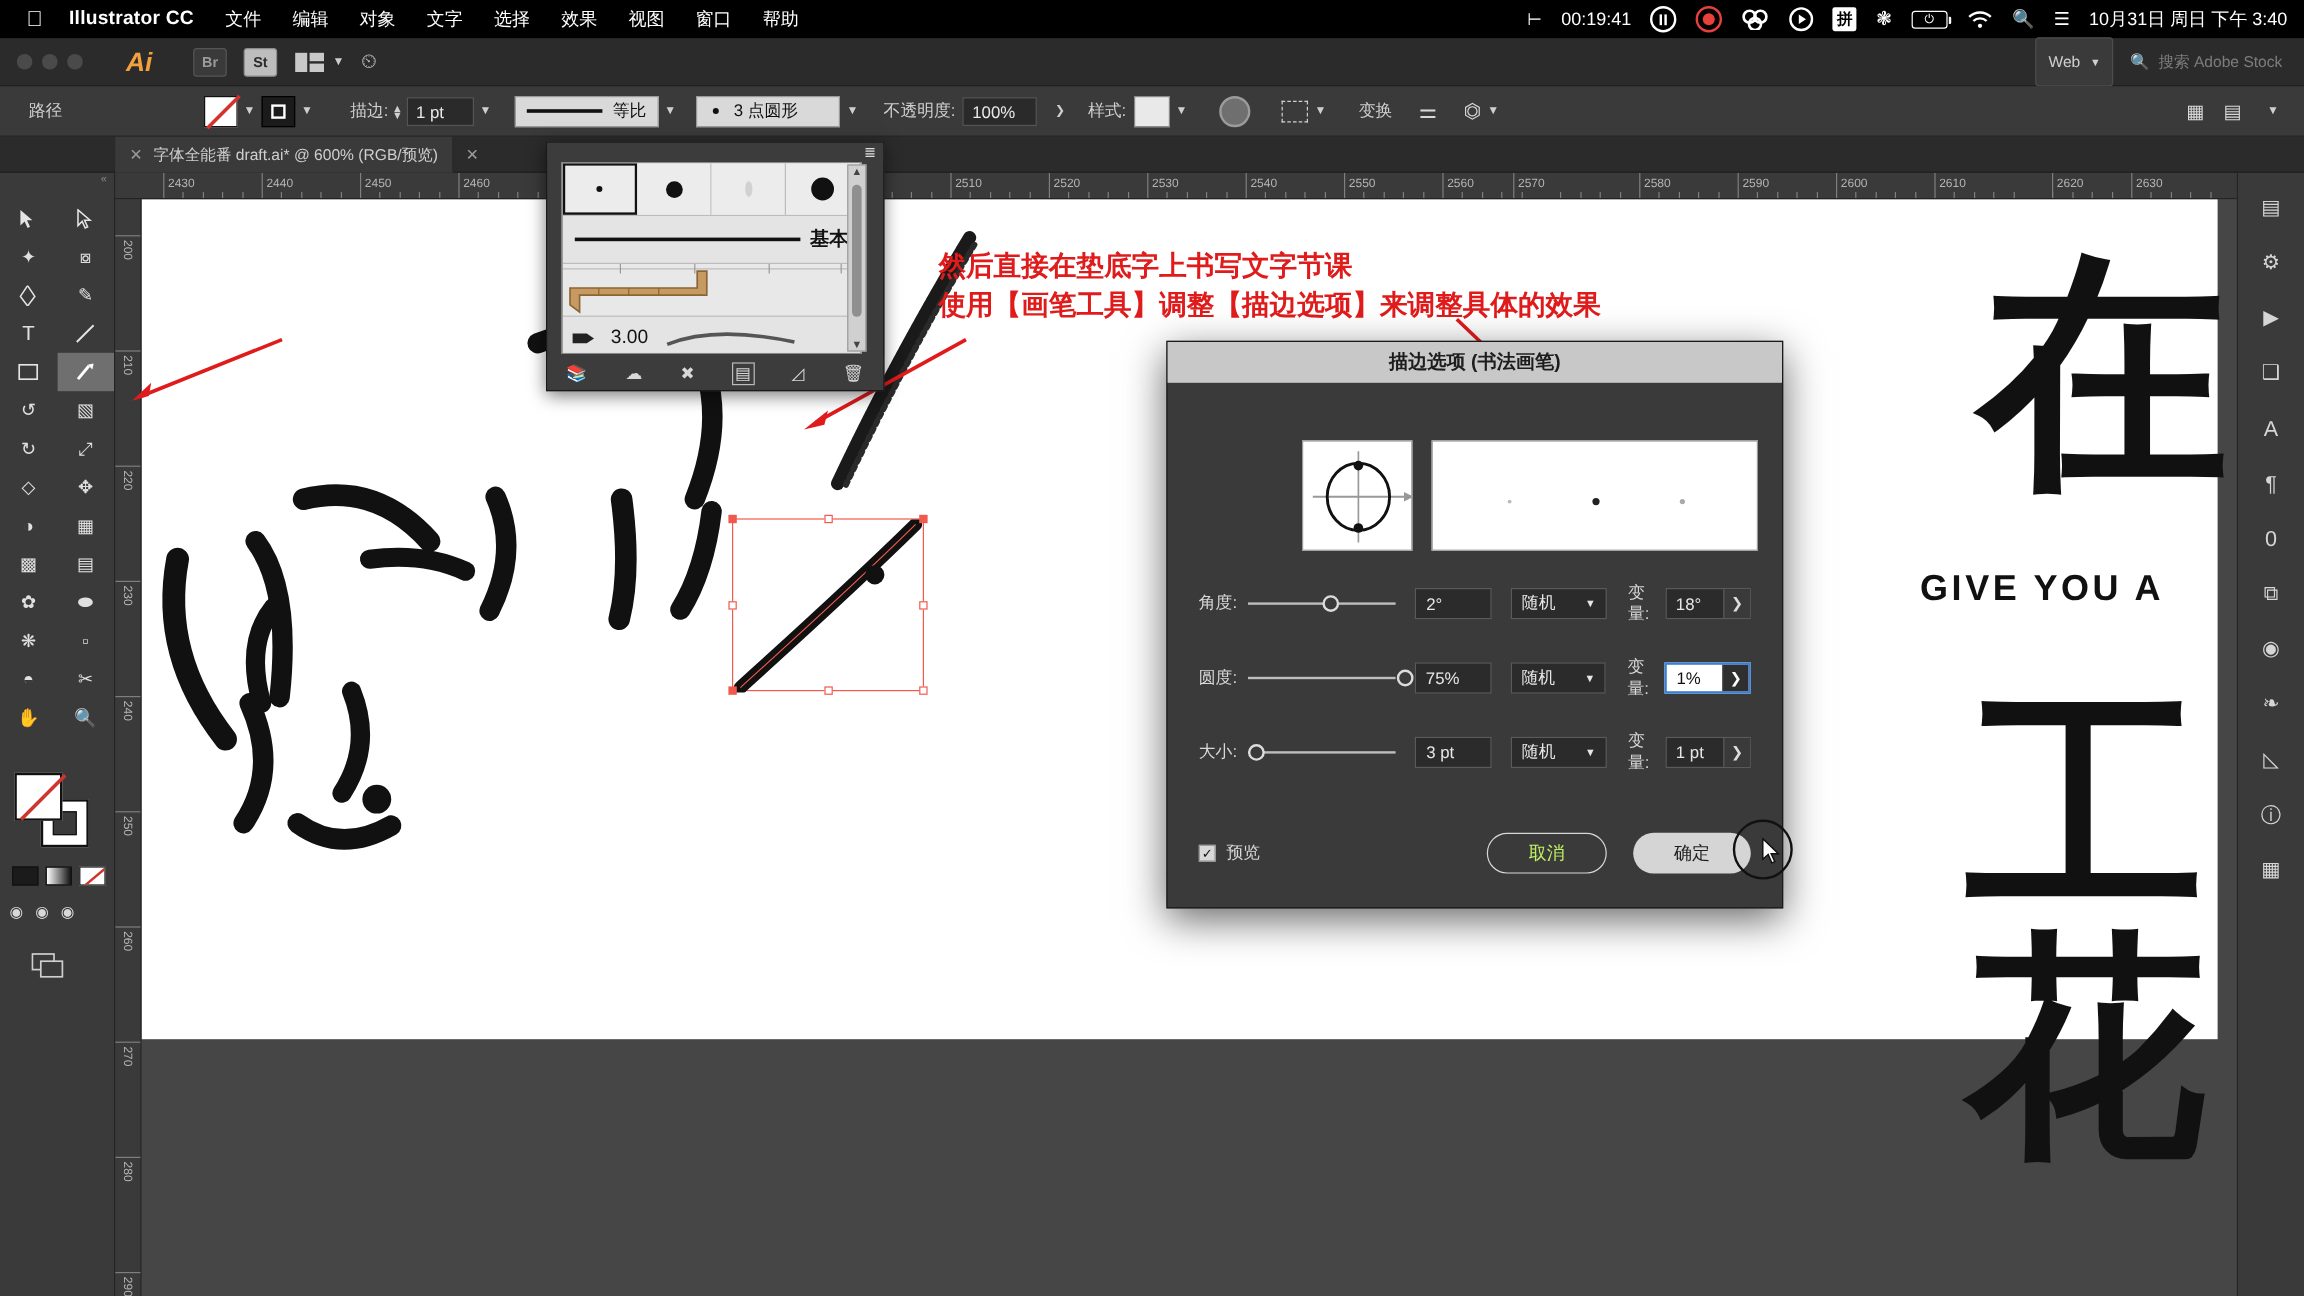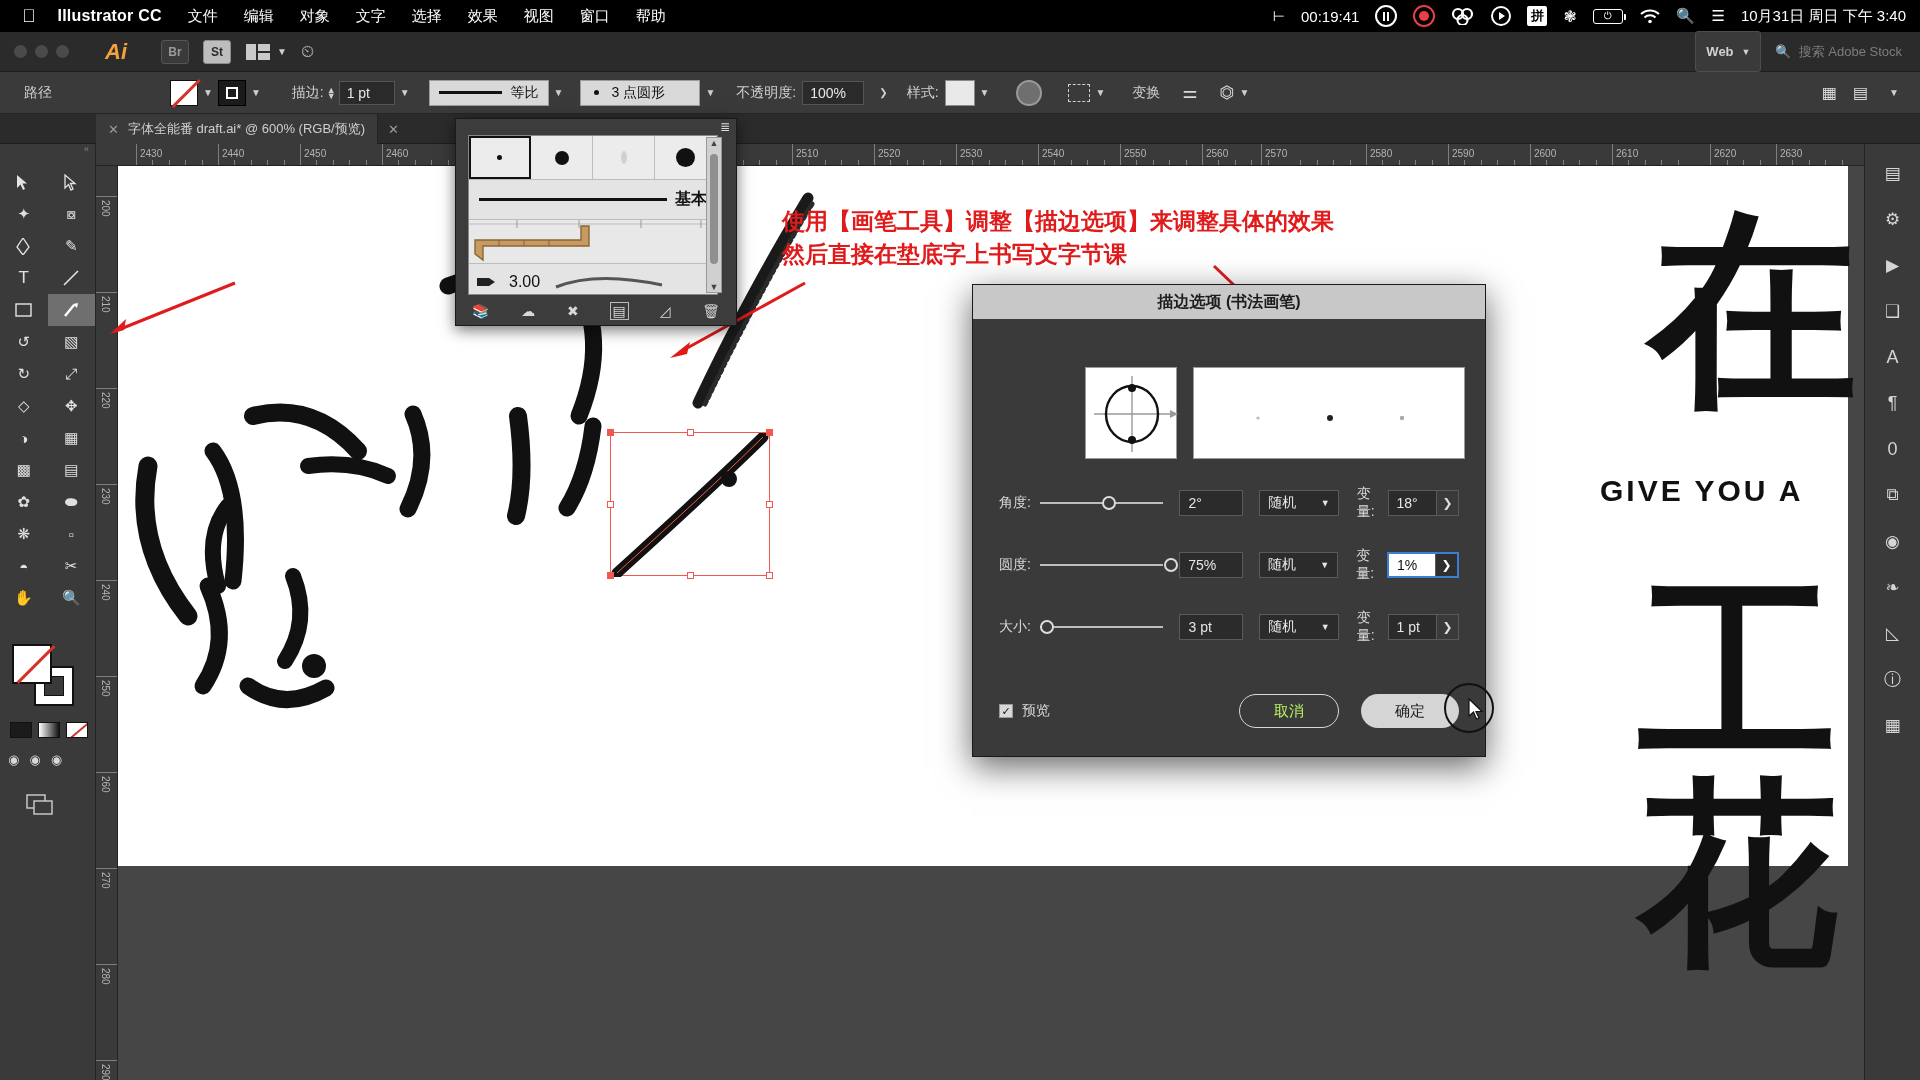--- a/index.html
+++ b/index.html
@@ -38,21 +38,21 @@
   }
   .wbtns{ display:flex; gap:8px; margin-left:14px; }
   .wbtns i{ width:13px;height:13px;border-radius:50%;background:#4a4a4a;display:block;}
   #appbar .ai-logo{ margin-left:36px; color:#f4a03c; font-weight:bold; font-size:22px; font-style:italic;}
   .sqbtn{
     width:28px;height:24px;border:1px solid #555;background:#3a3a3a;color:#9a9a9a;
     display:flex;align-items:center;justify-content:center;font-size:12px;font-weight:bold;border-radius:3px;
   }
   .sqbtn.lt{ background:#bdbdbd; color:#2b2b2b; border-color:#8c8c8c;}
   #appbar .right{ margin-left:auto; display:flex; align-items:center; gap:14px; padding-right:18px;}
-  .wspace{ display:flex;align-items:center;gap:8px;background:#3a3a3a;border:1px solid #4d4d4d;border-radius:3px;padding:12px 10px;font-size:13px;color:#d0d0d0;font-weight:bold;}
+  .wspace{ display:flex;align-items:center;gap:8px;background:#3a3a3a;border:1px solid #4d4d4d;border-radius:3px;padding:12px 10px;font-size:13px;color:#d0d0d0;}
   .srch{ display:flex;align-items:center;gap:7px;color:#7d7d7d;font-size:13px;}
 
   
   #ctrlbar{
     position:absolute;left:0;top:72px;width:1920px;height:42px;
     background:#3a3a3a;border-bottom:1px solid #252525;
     display:flex;align-items:center;gap:0px;
   }
   #ctrlbar .lbl{ color:#cfcfcf;font-size:14px; }
   .swatch-none{ width:28px;height:26px;background:#fff;border:1px solid #111;position:relative;}
@@ -617,22 +617,22 @@
       <i style="position:absolute;right:-4px;bottom:-4px;width:7px;height:7px;background:#fff;border:1px solid #f05a4e;"></i>
     </div>
 
     <div style="position:absolute;left:1530px;top:40px;font-size:210px;font-weight:bold;color:#111;line-height:1;font-family:'DejaVu Sans',sans-serif;">在</div>
     <div style="position:absolute;left:1482px;top:308px;font-size:30px;letter-spacing:3px;color:#111;font-weight:bold;">GIVE YOU A</div>
     <div style="position:absolute;left:1520px;top:408px;font-size:200px;font-weight:bold;color:#111;line-height:1;font-family:'DejaVu Sans',sans-serif;">工 花</div>
   </div>
 </div>
 
 <div id="anno">
+  <div>然后直接在垫底字上书写文字节课</div>
   <div>使用【画笔工具】调整【描边选项】来调整具体的效果</div>
-  <div>然后直接在垫底字上书写文字节课</div>
 </div>
 <svg class="arrow" style="left:110px;top:278px;" width="130" height="60">
   <line x1="125" y1="5" x2="8" y2="52" stroke="#e01b1b" stroke-width="3"></line>
   <polygon points="0,56 16,41 14,52" fill="#e01b1b"></polygon>
 </svg>
 <svg class="arrow" style="left:660px;top:280px;" width="150" height="80">
   <line x1="145" y1="3" x2="20" y2="72" stroke="#e01b1b" stroke-width="3"></line>
   <polygon points="10,78 30,62 27,74" fill="#e01b1b"></polygon>
 </svg>
 <svg class="arrow" style="left:1210px;top:262px;" width="70" height="62">

